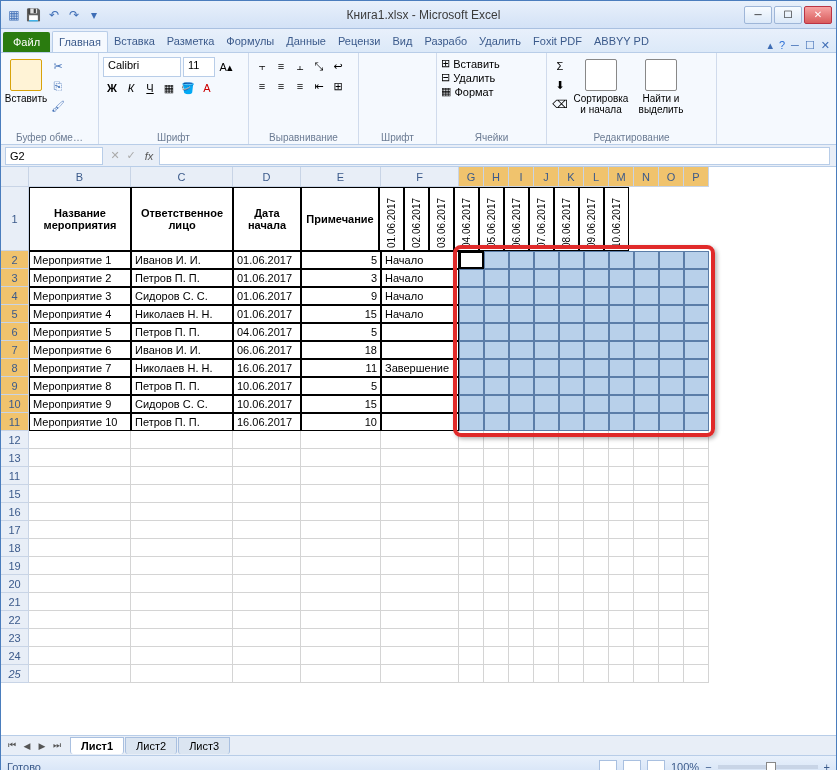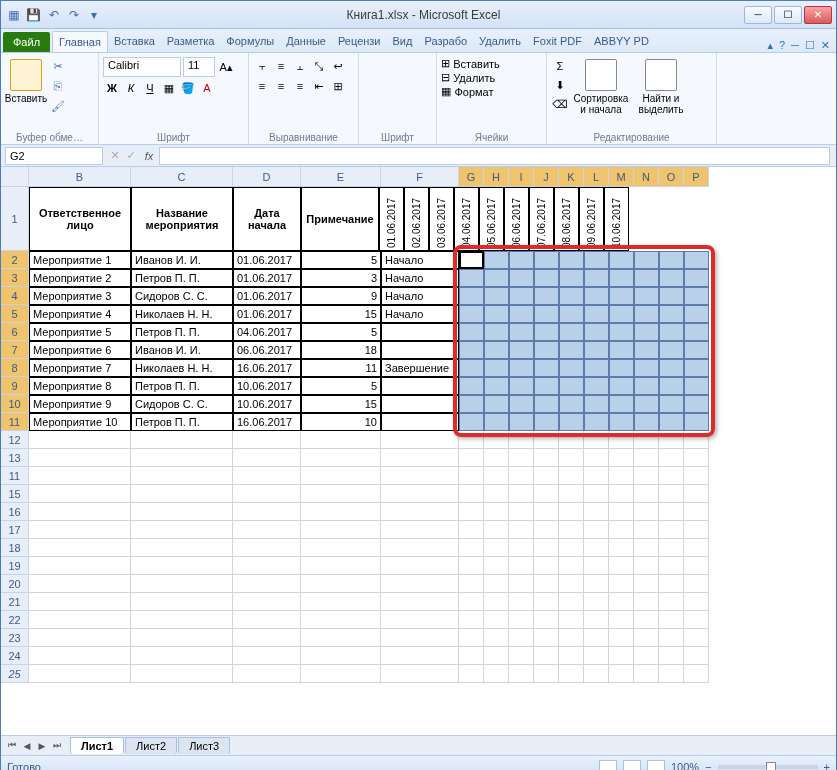--- a/index.html
+++ b/index.html
@@ -276,22 +276,22 @@
         <div class="rowhdr" style="height: 18px;">19</div>
         <div class="rowhdr" style="height: 18px;">20</div>
         <div class="rowhdr" style="height: 18px;">21</div>
         <div class="rowhdr" style="height: 18px;">22</div>
         <div class="rowhdr" style="height: 18px;">23</div>
         <div class="rowhdr" style="height: 18px;">24</div>
         <div class="rowhdr" style="height: 18px; font-style: italic;">25</div>
       </div>
     <div class="cells" id="cells">
         <div class="row">
+          <div class="cell hdr" style="width: 102px; height: 64px;">Название мероприятия</div>
           <div class="cell hdr" style="width: 102px; height: 64px;">Ответственное лицо</div>
-          <div class="cell hdr" style="width: 102px; height: 64px;">Название мероприятия</div>
           <div class="cell hdr" style="width: 68px; height: 64px;">Дата начала</div>
           <div class="cell hdr" style="width: 78px; height: 64px;">Примечание</div>
           <div class="cell date-v" style="width: 25px; height: 64px;">01.06.2017</div>
           <div class="cell date-v" style="width: 25px; height: 64px;">02.06.2017</div>
           <div class="cell date-v" style="width: 25px; height: 64px;">03.06.2017</div>
           <div class="cell date-v" style="width: 25px; height: 64px;">04.06.2017</div>
           <div class="cell date-v" style="width: 25px; height: 64px;">05.06.2017</div>
           <div class="cell date-v" style="width: 25px; height: 64px;">06.06.2017</div>
           <div class="cell date-v" style="width: 25px; height: 64px;">07.06.2017</div>
           <div class="cell date-v" style="width: 25px; height: 64px;">08.06.2017</div>

